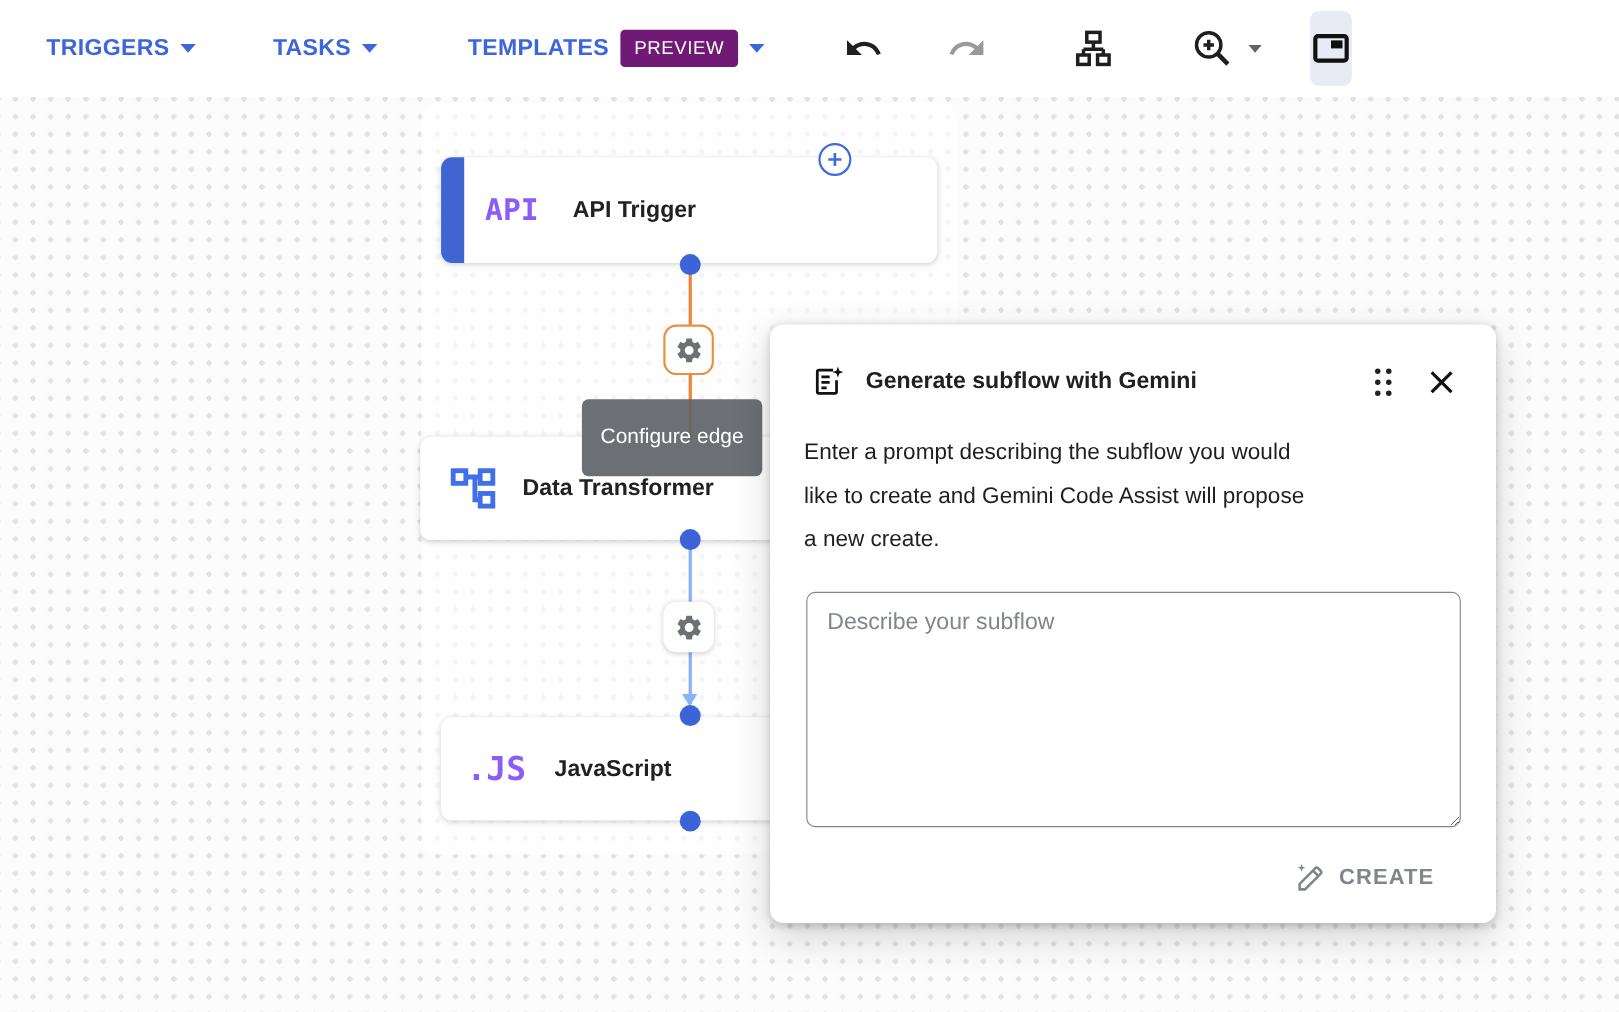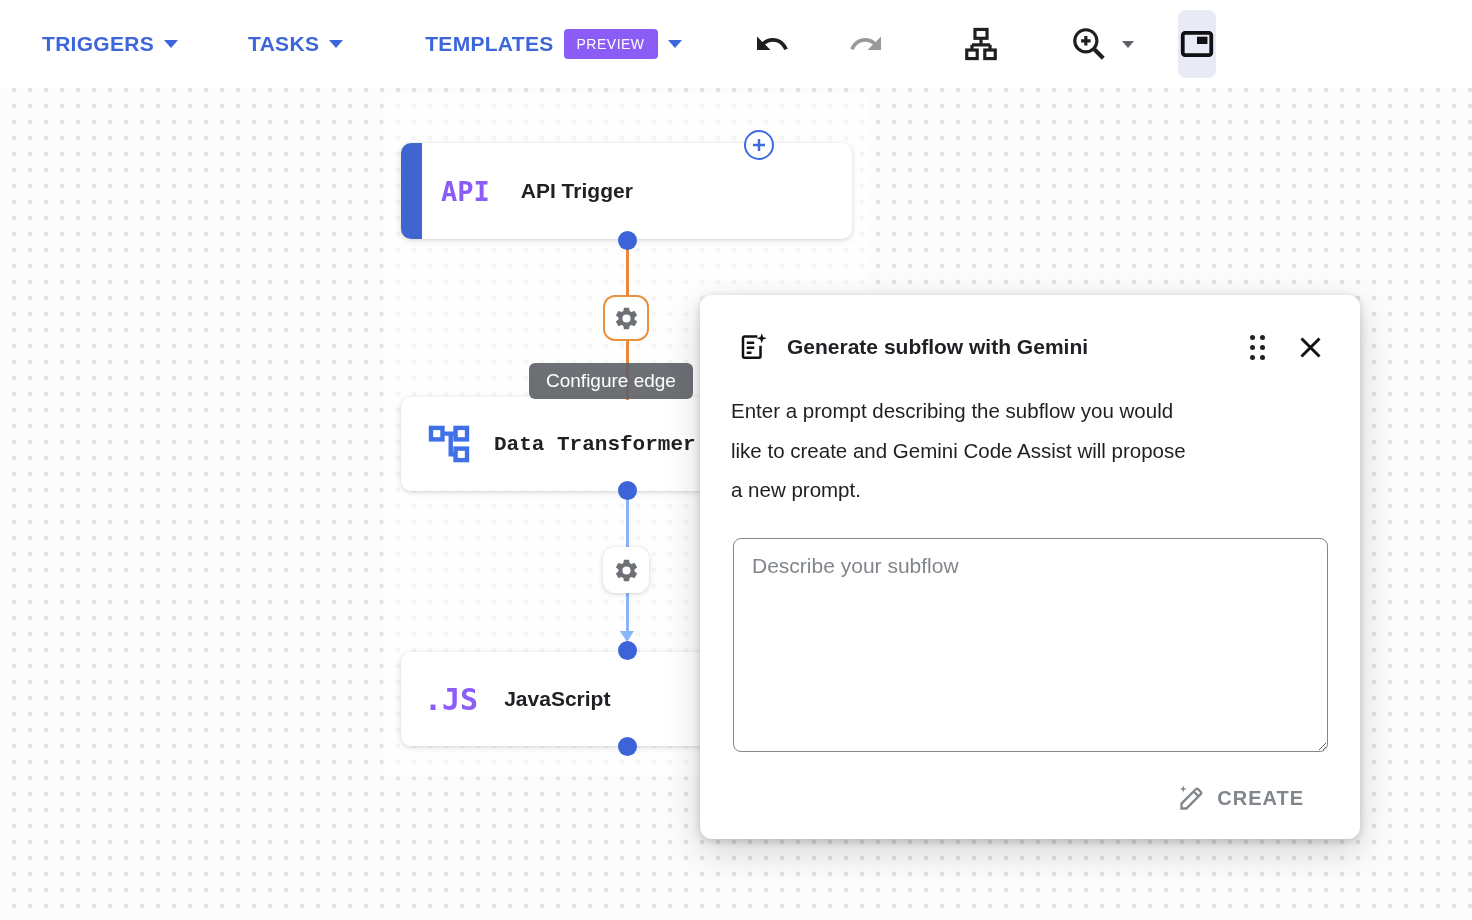--- a/index.html
+++ b/index.html
@@ -8,21 +8,21 @@
 
   
   .toolbar { position:relative; width:1224px; height:88px; background:#ffffff;
              display:flex; align-items:center; z-index:50; }
   .tb-btn { display:flex; align-items:center; gap:10px; cursor:pointer; }
   .tb-label { color:#3d66dc; font-size:21px; font-weight:600; letter-spacing:.3px; }
   .caret { width:0; height:0; border-left:7px solid transparent; border-right:7px solid transparent;
            border-top:8px solid #3d66dc; }
   .caret.gray { border-top-color:#5f6368; border-left-width:6px; border-right-width:6px; border-top-width:7px; }
   .tb-divider { width:1px; height:62px; background:#dadce0; }
-  .badge { background:#8b5cf6; color:#fff; font-size:14px; letter-spacing:.5px;
+  .badge { background:#701a75; color:#fff; font-size:17px; letter-spacing:.5px;
            padding:7px 13px; border-radius:4px; }
   .icon-btn { display:flex; align-items:center; justify-content:center; cursor:pointer; }
   .panel-btn { width:80px; height:68px; background:#e8eaf6; border-radius:8px;
                display:flex; align-items:center; justify-content:center; cursor:pointer; }
 
   
   .canvas { position:relative; width:1472px; height:832px; background:#fcfcfc;
             background-image:radial-gradient(circle, #e2e2e2 2.2px, transparent 2.6px);
             background-size:16px 16px; background-position:6px 10px; overflow:hidden; }
   .flow-backdrop { position:absolute; left:383px; top:5px; width:487px; height:684px;
@@ -47,21 +47,21 @@
   .gear-box { position:absolute; width:46px; height:46px; background:#fff; border-radius:12px;
               display:flex; align-items:center; justify-content:center; z-index:5; cursor:pointer; }
   .gear-box.active { border:2px solid #e8923f; }
   .gear-box.plain { box-shadow:0 1px 5px rgba(0,0,0,0.18); }
 
   .plus-btn { position:absolute; width:30px; height:30px; border-radius:50%; background:#fff;
               border:2.5px solid #3e6be0; z-index:7; cursor:pointer;
               display:flex; align-items:center; justify-content:center; }
 
   .tooltip { position:absolute; background:rgba(95,99,104,0.92); color:#fff; font-size:19px;
-             padding:7px 17px; border-radius:6px; z-index:20; white-space:nowrap; }
+             padding:24px 17px; border-radius:6px; z-index:20; white-space:nowrap; }
 
   
   .dialog { position:absolute; left:672px; top:207px; width:660px; height:544px; background:#fff;
             border-radius:12px; z-index:30;
             box-shadow:0 2px 8px rgba(0,0,0,0.18), 0 12px 36px rgba(0,0,0,0.16);margin-left:28px; }
   .dialog-header { position:absolute; left:38px; right:36px; top:36px; height:32px;
                    display:flex; align-items:center; }
   .dialog-title { color:#202124; font-size:21px; font-weight:700; margin-left:19px; white-space:nowrap; }
   .dialog-header-right { margin-left:auto; display:flex; align-items:center; gap:32px; }
   .drag-handle { display:grid; grid-template-columns:5px 5px; grid-auto-rows:5px; gap:5px; cursor:grab; }
@@ -164,21 +164,21 @@
   <div class="port" style="left:618px; top:143px;"></div>
 
   <div class="gear-box active" style="left:603px; top:207px;">
     <svg width="27" height="27" viewBox="0 0 24 24">
       <path fill="#6d7175" d="M19.14 12.94c.04-.3.06-.61.06-.94s-.02-.64-.07-.94l2.03-1.58a.49.49 0 0 0 .12-.61l-1.92-3.32a.49.49 0 0 0-.59-.22l-2.39.96a7 7 0 0 0-1.62-.94l-.36-2.54a.48.48 0 0 0-.48-.41h-3.84c-.24 0-.43.17-.47.41l-.36 2.54c-.59.24-1.13.57-1.62.94l-2.39-.96a.49.49 0 0 0-.59.22L2.74 8.87c-.12.21-.08.47.12.61l2.03 1.58c-.05.3-.09.63-.09.94s.02.64.07.94l-2.03 1.58a.49.49 0 0 0-.12.61l1.92 3.32c.12.22.37.29.59.22l2.39-.96c.5.38 1.03.7 1.62.94l.36 2.54c.05.24.24.41.48.41h3.84c.24 0 .44-.17.47-.41l.36-2.54c.59-.24 1.13-.56 1.62-.94l2.39.96c.22.08.47 0 .59-.22l1.92-3.32a.49.49 0 0 0-.12-.61l-2.01-1.58zM12 15.6A3.6 3.6 0 1 1 12 8.4a3.6 3.6 0 0 1 0 7.2z"></path>
     </svg>
   </div>
 
   <div class="tooltip" style="left:529px; top:275px;">Configure edge</div>
 
-  <div class="node" style="left:401px; top:309px; height:94px;font-family:Liberation Mono, monospace;">
+  <div class="node" style="left:382px; top:309px; height:94px;">
     <svg width="46" height="46" viewBox="0 0 24 24" style="margin-left:25px;" fill="none" stroke="#4070e8" stroke-width="2.3">
       <rect x="2.6" y="3.6" width="6" height="6"></rect>
       <rect x="15.4" y="3.6" width="6" height="6"></rect>
       <rect x="15.4" y="14.4" width="6" height="6"></rect>
       <path d="M8.6 6.6h6.8M12.9 6.6v10.8h2.5"></path>
     </svg>
     <span class="node-label" style="margin-left:22px;">Data Transformer</span>
   </div>
   <div class="port" style="left:618px; top:393px;"></div>
 
@@ -214,21 +214,21 @@
         </div>
         <svg width="27" height="27" viewBox="0 0 24 24" style="cursor:pointer;">
           <path d="M4 4l16 16M20 4L4 20" stroke="#111" stroke-width="2.6" fill="none"></path>
         </svg>
       </div>
     </div>
 
     <div class="dialog-desc">
       <div>Enter a prompt describing the subflow you would</div>
       <div>like to create and Gemini Code Assist will propose</div>
-      <div>a new prompt.</div>
+      <div>a new create.</div>
     </div>
 
     <textarea class="dialog-textarea" placeholder="Describe your subflow" style=""></textarea>
 
     <div class="create-btn">
       <svg width="28" height="28" viewBox="0 0 24 24">
         <path d="M7.2 21H3v-4.2L15.3 4.5a1.4 1.4 0 0 1 2 0l2.2 2.2a1.4 1.4 0 0 1 0 2L7.2 21z" fill="none" stroke="#80868b" stroke-width="2"></path>
         <path d="M13.4 6.4l4.2 4.2" stroke="#80868b" stroke-width="2" fill="none"></path>
         <path d="M4.5 1.2l.8 2.2 2.2.8-2.2.8-.8 2.2-.8-2.2-2.2-.8 2.2-.8z" fill="#80868b"></path>
       </svg>

